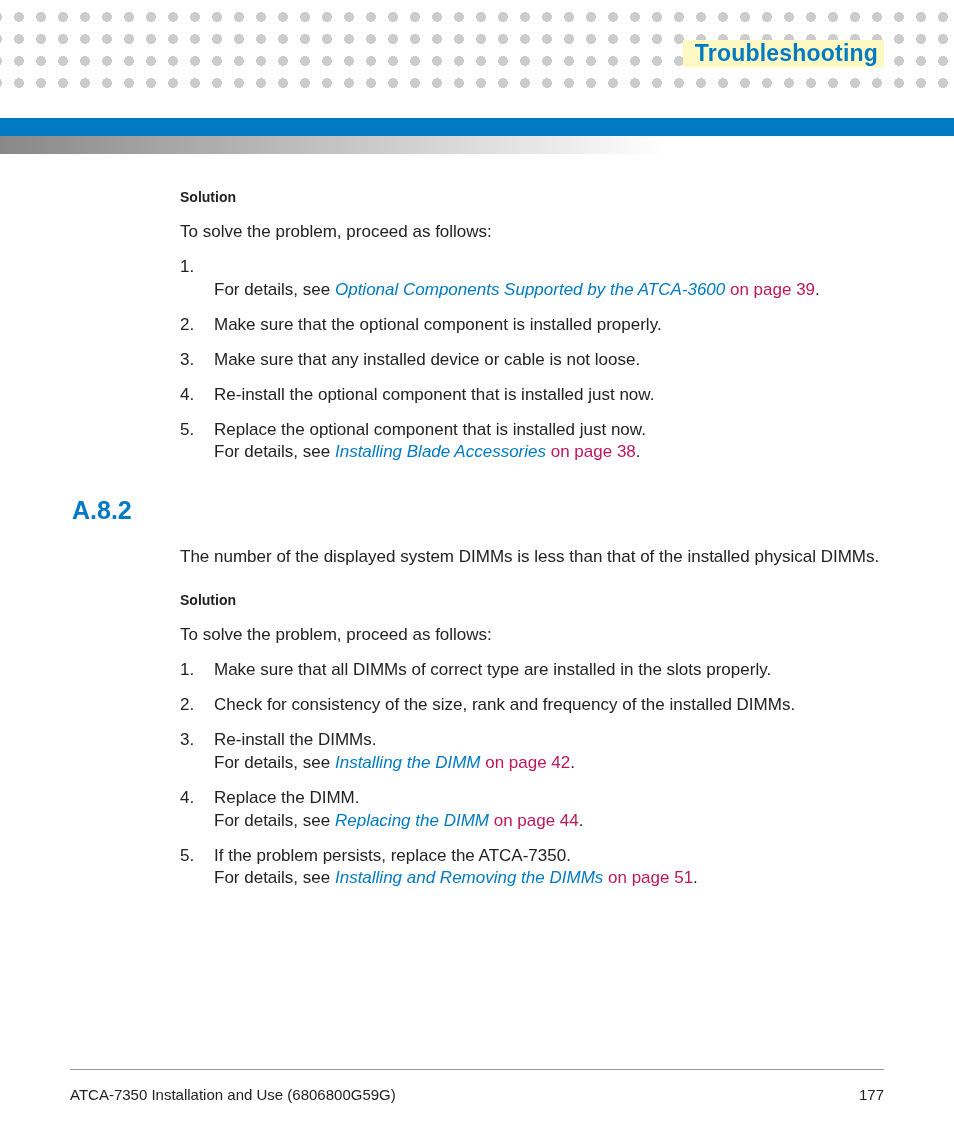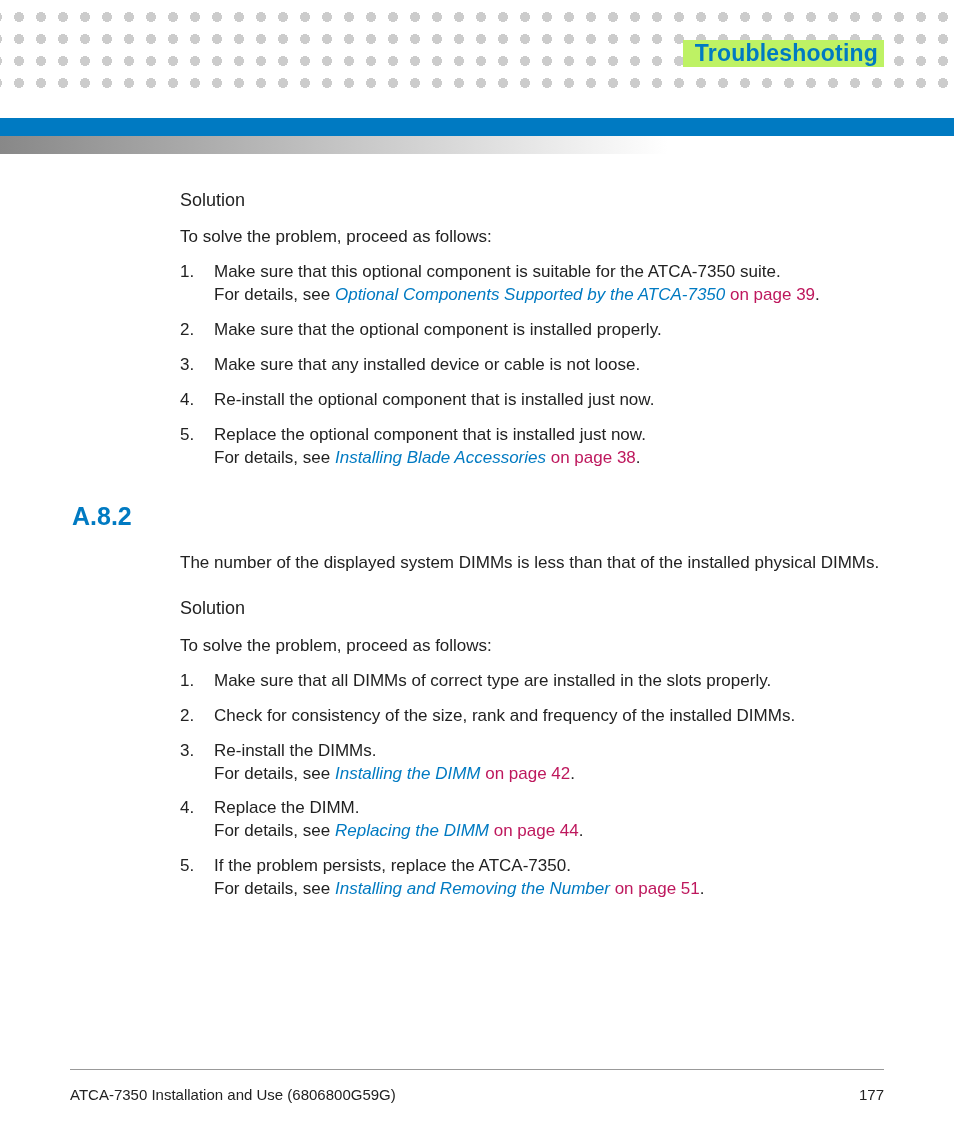--- a/index.html
+++ b/index.html
@@ -20,21 +20,21 @@
     background-position: 8px 6px;
     z-index: 0;
   }
   .header-title {
     position: absolute;
     top: 40px;
     right: 70px;
     font-size: 23px;
     font-weight: bold;
     color: #007ac2;
-    background: #bef264;
+    background: #fef9c3;
     padding: 0 6px 0 12px;
     z-index: 2;
     font-family: 'Segoe UI', 'Myriad Pro', Arial, sans-serif;
     letter-spacing: 0.2px;
   }
   .blue-bar {
     position: absolute;
     top: 118px; left: 0; right: 0;
     height: 18px;
     background: #007ac2;
@@ -50,24 +50,25 @@
   .content {
     position: absolute;
     top: 186px;
     left: 180px;
     right: 70px;
     font-size: 17px;
     line-height: 1.35;
     font-family: 'Segoe UI', 'Myriad Pro', Arial, sans-serif;
   }
   .sub-head {
-    font-size: 18px;
+    font-size: 14px;
     margin-top: 2px;
     margin-bottom: 14px;
     color: #222;
+    font-weight: bold;
   }
   .para { margin-bottom: 12px; }
   ol { list-style: none; counter-reset: item; padding-left: 0; }
   ol li {
     counter-increment: item;
     position: relative;
     padding-left: 34px;
     margin-bottom: 12px;
   }
   ol li::before {
@@ -125,22 +126,22 @@
 <div class="blue-bar"></div>
 <div class="grad-bar"></div>
 
 <div class="content">
 
   <div class="sub-head">Solution</div>
   <div class="para">To solve the problem, proceed as follows:</div>
 
   <ol>
     <li>
-      <span>Make sure that this optional component is suitable for the ATCA-7350 suite.</span><br>
-      <span>For details, see </span><span class="link">Optional Components Supported by the ATCA-7350</span><span class="link-suffix"> on page 39</span><span>.</span>
+      <br>
+      <span>For details, see </span><span class="link">Optional Components Supported by the ATCA-3600</span><span class="link-suffix"> on page 39</span><span>.</span>
     </li>
     <li><span>Make sure that the optional component is installed properly.</span></li>
     <li><span>Make sure that any installed device or cable is not loose.</span></li>
     <li><span>Re-install the optional component that is installed just now.</span></li>
     <li>
       <span>Replace the optional component that is installed just now.</span><br>
       <span>For details, see </span><span class="link">Installing Blade Accessories</span><span class="link-suffix"> on page 38</span><span>.</span>
     </li>
   </ol>
 
@@ -159,21 +160,21 @@
     <li>
       <span>Re-install the DIMMs.</span><br>
       <span>For details, see </span><span class="link">Installing the DIMM</span><span class="link-suffix"> on page 42</span><span>.</span>
     </li>
     <li>
       <span>Replace the DIMM.</span><br>
       <span>For details, see </span><span class="link">Replacing the DIMM</span><span class="link-suffix"> on page 44</span><span>.</span>
     </li>
     <li>
       <span>If the problem persists, replace the ATCA-7350.</span><br>
-      <span>For details, see </span><span class="link">Installing and Removing the Number</span><span class="link-suffix"> on page 51</span><span>.</span>
+      <span>For details, see </span><span class="link">Installing and Removing the DIMMs</span><span class="link-suffix"> on page 51</span><span>.</span>
     </li>
   </ol>
 
 </div>
 
 <div class="footer">
   <span>ATCA-7350 Installation and Use (6806800G59G)</span>
   <span>177</span>
 </div>
 

